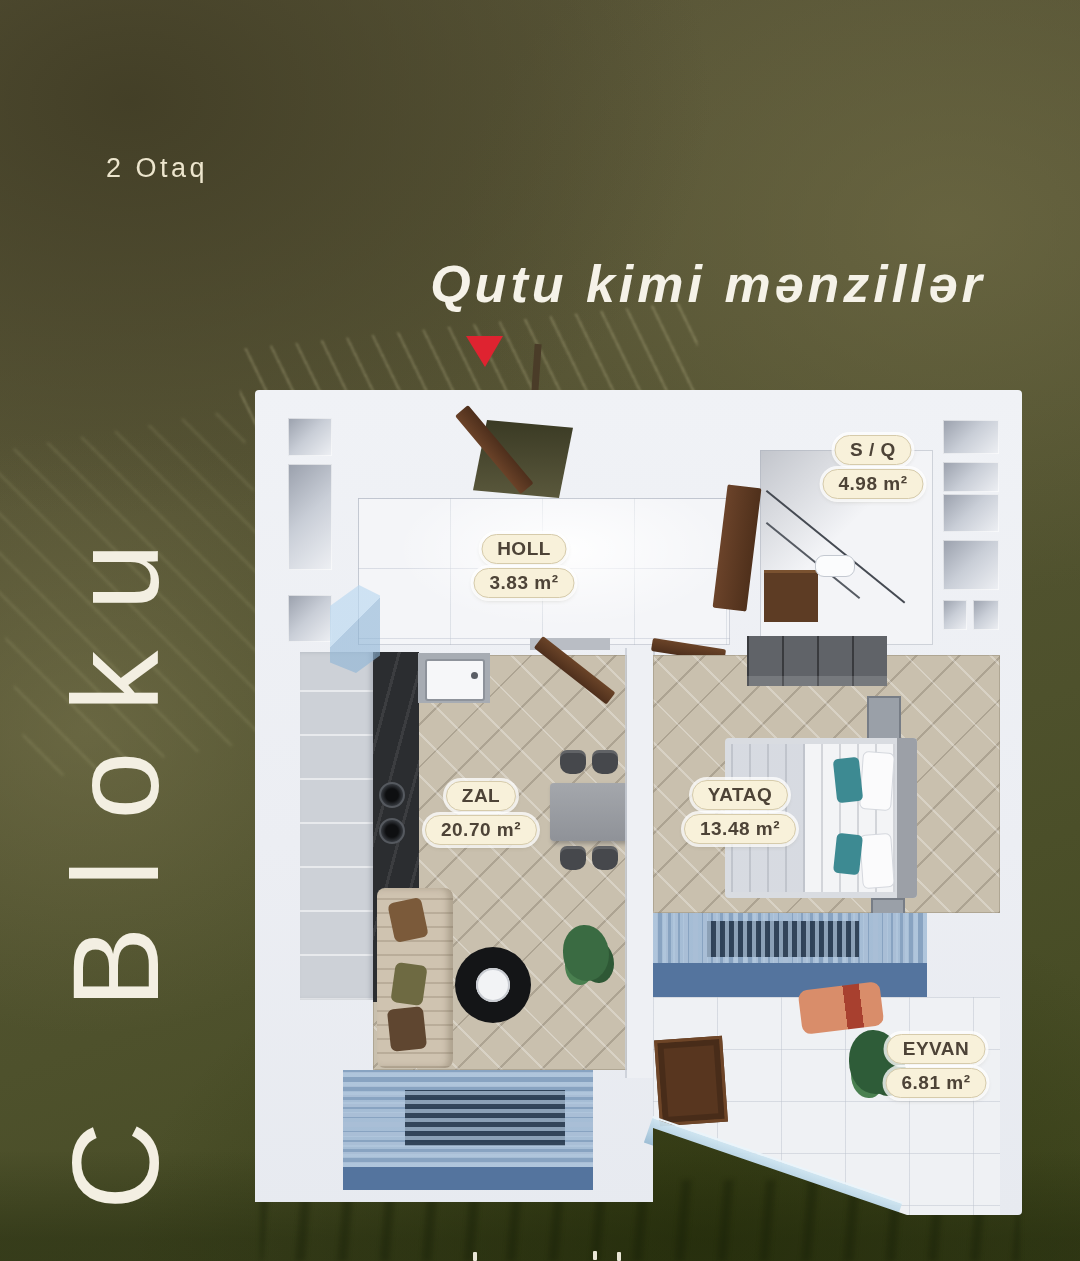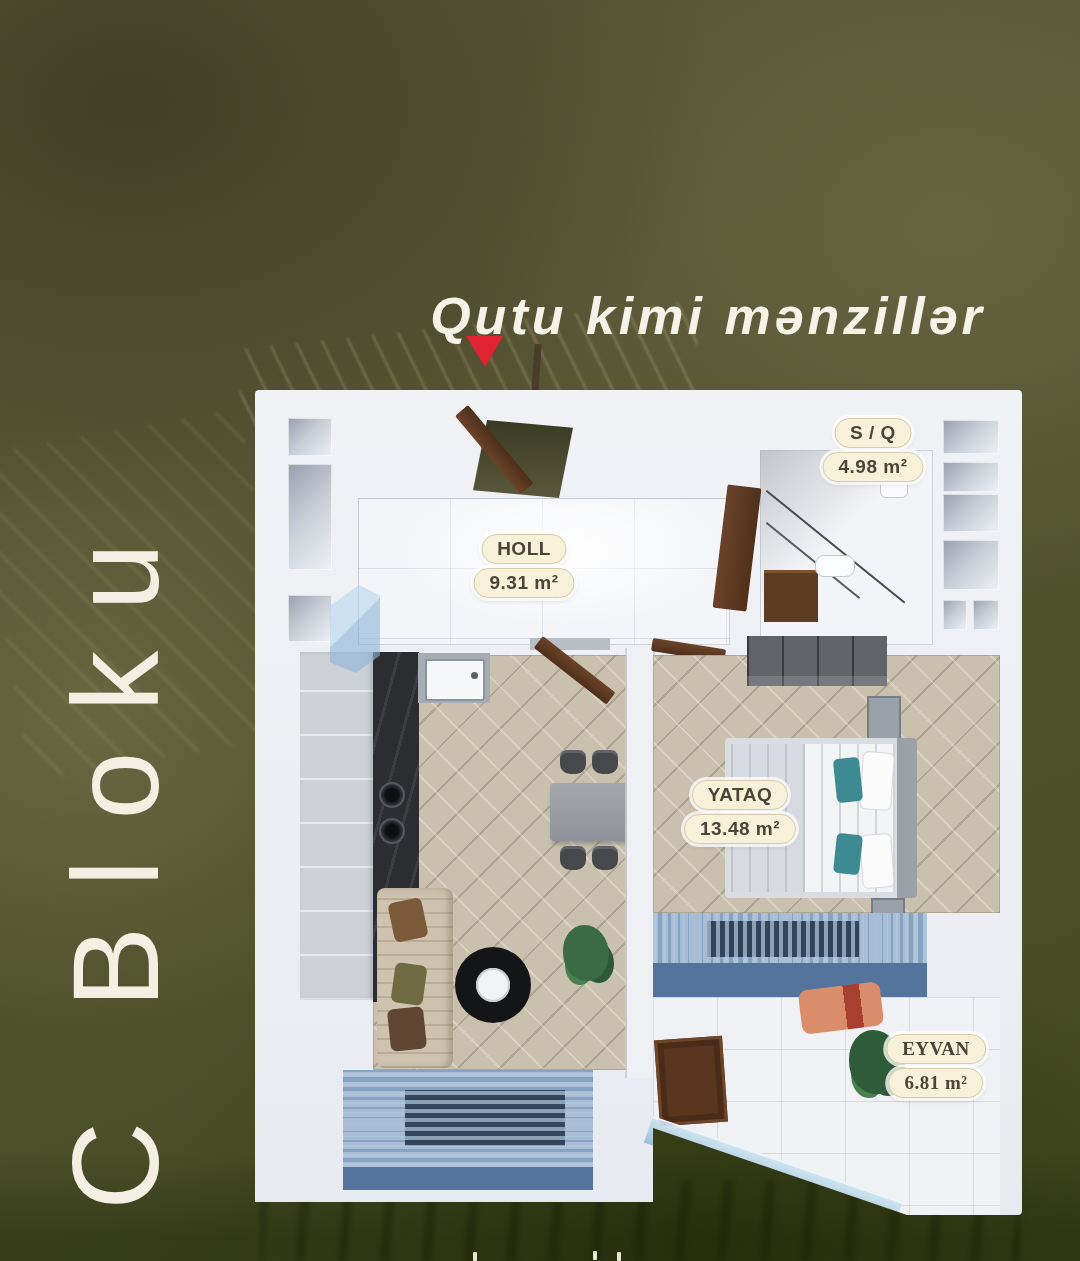--- a/index.html
+++ b/index.html
@@ -13,21 +13,21 @@
            linear-gradient(160deg,#5a5639 0%,#565434 35%,#4e512c 65%,#424920 100%);}
   .abs{position:absolute;}
   .streaks{pointer-events:none;}
   
   .type-label{left:106px;top:150px;color:#ece5cd;font-size:27px;line-height:37px;
               letter-spacing:3.5px;font-weight:500;}
   .total-area{left:638px;top:142px;width:392px;color:#fbfaf4;font-size:76px;
               font-weight:bold;letter-spacing:5px;white-space:nowrap;}
   .total-area sup{font-size:38px;vertical-align:38px;letter-spacing:0;}
   .tagline{left:372px;top:254px;width:672px;text-align:center;color:#f5f2e8;
-           font-size:52px;font-style:italic;font-weight:bold;letter-spacing:4px;white-space:nowrap;margin-top:32px;}
+           font-size:52px;font-style:italic;font-weight:bold;letter-spacing:4px;white-space:nowrap;}
   .block-label{left:46px;top:392px;height:818px;color:#f3efe2;font-size:122px;
                font-weight:400;letter-spacing:40px;writing-mode:vertical-rl;
                transform:rotate(180deg);white-space:nowrap;}
   .pointer{left:466px;top:336px;width:0;height:0;border-left:19px solid transparent;
            border-right:18px solid transparent;border-top:31px solid #df2330;}
   
   .plan{left:255px;top:390px;width:767px;height:825px;}
   .plan-main{left:0;top:0;width:767px;height:825px;background:linear-gradient(180deg,#f0f2f6 0%,#eceef3 55%,#e7eaf0 100%);
              clip-path:polygon(0 0,767px 0,767px 825px,652px 825px,398px 738px,398px 812px,0 812px);
              border-radius:4px;filter:drop-shadow(0 16px 30px rgba(22,26,8,.45));}
@@ -83,20 +83,21 @@
               background:repeating-linear-gradient(70deg, transparent 0 22px, rgba(225,218,170,.28) 22px 24px);"></div>
   <div class="abs streaks" style="left:0;top:430px;width:270px;height:330px;transform:rotate(-10deg);filter:blur(1.5px);
               background:repeating-linear-gradient(55deg, transparent 0 26px, rgba(215,210,160,.18) 26px 28px);"></div>
   <div class="abs streaks" style="left:533px;top:344px;width:7px;height:48px;background:#4a3c28;transform:rotate(4deg);filter:blur(.5px);"></div>
   <div class="abs streaks" style="left:0;top:1150px;width:1080px;height:111px;
               background:linear-gradient(180deg, rgba(30,38,10,0) 0%, rgba(30,38,10,.45) 80%);"></div>
   <div class="abs streaks" style="left:260px;top:1180px;width:760px;height:81px;filter:blur(2px);
               background:repeating-linear-gradient(95deg, rgba(22,30,6,.35) 0 10px, transparent 10px 42px);"></div>
 
   <div class="abs type-label">
+    <div>2 Otaq</div>
   </div>
   <div class="abs tagline">Qutu kimi mənzillər</div>
   <div class="abs pointer"></div>
   <div class="abs block-label">C Bloku</div>
 
   <div class="abs plan">
     <div class="abs plan-main">
 
       <div class="abs niche" style="left:33px;top:28px;width:44px;height:38px;"></div>
       <div class="abs niche" style="left:33px;top:74px;width:44px;height:106px;"></div>
@@ -203,31 +204,35 @@
       <div class="abs" style="left:545px;top:596px;width:82px;height:44px;border-radius:9px;transform:rotate(-7deg);
                   background:linear-gradient(90deg,#d98d6a 0 55%,#a8402f 55% 75%,#d98d6a 75%);"></div>
       <div class="abs plantblob" style="left:594px;top:640px;width:52px;height:64px;background:#2e5c38;"></div>
       <div class="abs" style="left:398px;top:726px;width:264px;height:26px;transform:rotate(19deg);transform-origin:left top;
                   background:linear-gradient(180deg, rgba(205,228,240,.95), rgba(150,185,210,.9));
                   border-top:2px solid #eaf4fa;"></div>
     </div>
 
     <div class="abs badge-group" style="left:269px;top:144px;">
       <div class="pill">HOLL</div>
-      <div class="pill">9.31 m²</div>
-    </div>
-    <div class="abs badge-group" style="left:618px;top:28px;">
+      <div class="pill">3.83 m²</div>
+    </div>
+    <div class="abs badge-group" style="left:618px;top:45px;">
       <div class="pill">S / Q</div>
       <div class="pill">4.98 m²</div>
+    </div>
+    <div class="abs badge-group" style="left:226px;top:391px;">
+      <div class="pill">ZAL</div>
+      <div class="pill">20.70 m²</div>
     </div>
     <div class="abs badge-group" style="left:485px;top:390px;">
       <div class="pill">YATAQ</div>
       <div class="pill">13.48 m²</div>
     </div>
-    <div class="abs badge-group" style="left:681px;top:644px;font-family:Liberation Serif, serif;">
+    <div class="abs badge-group" style="left:681px;top:644px;">
       <div class="pill">EYVAN</div>
       <div class="pill">6.81 m²</div>
     </div>
   </div>
 
   <div class="abs watermark-house"></div>
 
   <div class="abs frag" style="left:473px;top:1252px;"></div>
   <div class="abs frag" style="left:593px;top:1251px;"></div>
   <div class="abs frag" style="left:617px;top:1252px;"></div>

